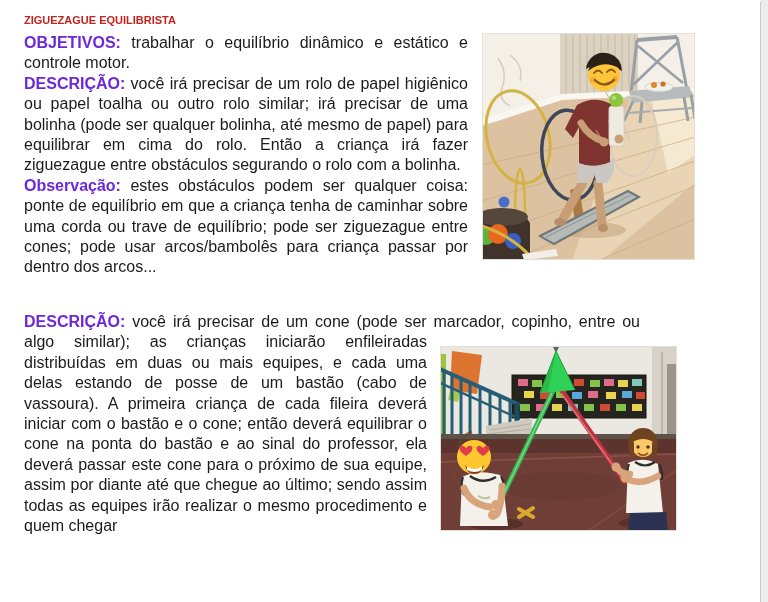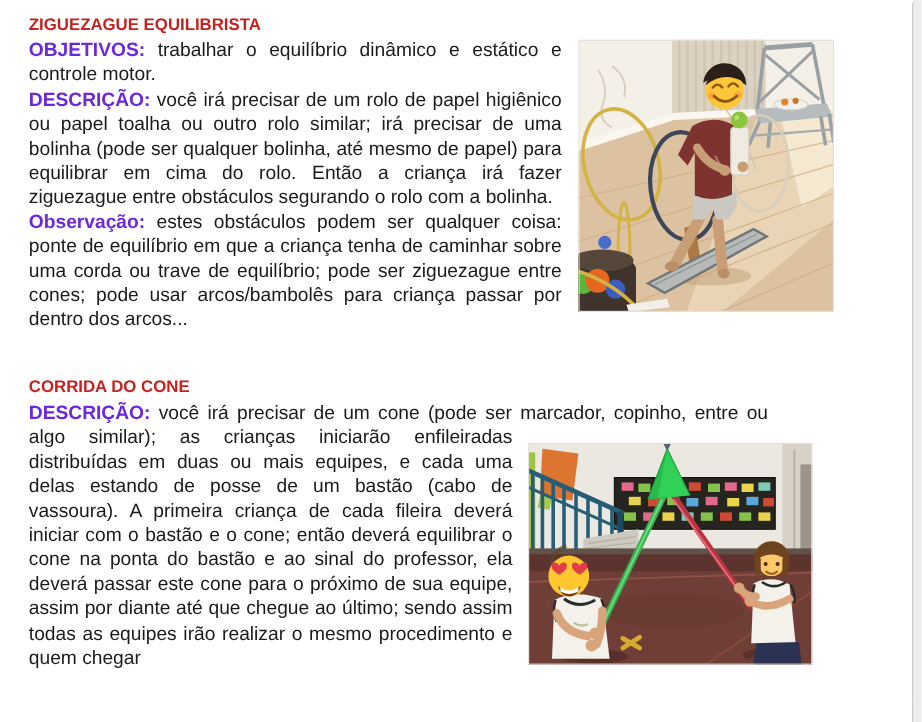--- a/index.html
+++ b/index.html
@@ -3,21 +3,21 @@
 <meta charset="utf-8">
 <style>
   html,body{margin:0;padding:0;}
   body{
     width:768px;height:602px;overflow:hidden;background:#ffffff;
     font-family:"Liberation Sans",sans-serif;
     font-size:16px;line-height:20.4px;color:#1b1b1b;
     position:relative;
   }
   .doc{padding:10px 0 0 24px;}
-  h2{font-size:14px;line-height:20px;margin:0 0 3px 0;color:#c4221f;font-weight:700;}
+  h2{font-size:11px;line-height:20px;margin:0 0 3px 0;color:#c4221f;font-weight:700;}
   p{margin:0;text-align:justify;}
   p b{font-weight:700;color:#6d28d9;}
   .sec1{width:671px;}
   .sec2{width:616px;margin-top:34px;}
   .photo{display:block;}
   .photo1{float:right;width:213px;height:227px;margin:0 0 6px 14px;}
   .photo2{float:right;width:237px;height:185px;margin:14px -37px 0 13px;}
   .photo svg{display:block;}
   .edge-strip{
     position:absolute;top:0;right:0;width:7px;height:602px;
@@ -117,21 +117,20 @@
       <span>você irá precisar de um rolo de papel higiênico ou papel toalha ou outro rolo similar; irá precisar de uma bolinha (pode ser qualquer bolinha, até mesmo de papel) para equilibrar em cima do rolo. Então a criança irá fazer ziguezague entre obstáculos segurando o rolo com a bolinha.</span>
     </p>
 
     <p>
       <b>Observação:</b>
       <span>estes obstáculos podem ser qualquer coisa: ponte de equilíbrio em que a criança tenha de caminhar sobre uma corda ou trave de equilíbrio; pode ser ziguezague entre cones; pode usar arcos/bambolês para criança passar por dentro dos arcos...</span>
     </p>
   </section>
 
   <section class="sec2">
-    <h2>CORRIDA DO CONE</h2>
 
 
     <p>
       <b>DESCRIÇÃO:</b>
       <span>você irá precisar de um cone (pode ser marcador, copinho, entre</span>
       <span class="photo photo2" role="img" aria-label="photo-two-children-balancing-cone-on-sticks">
         <svg viewBox="0 0 237 185" width="237" height="185">
           <rect width="237" height="93" fill="#eae8e1"></rect>
           <rect x="212" width="25" height="93" fill="#d7d2c8"></rect>
           <path d="M222,6 V90" stroke="#b4aea2" stroke-width="1.5"></path>

